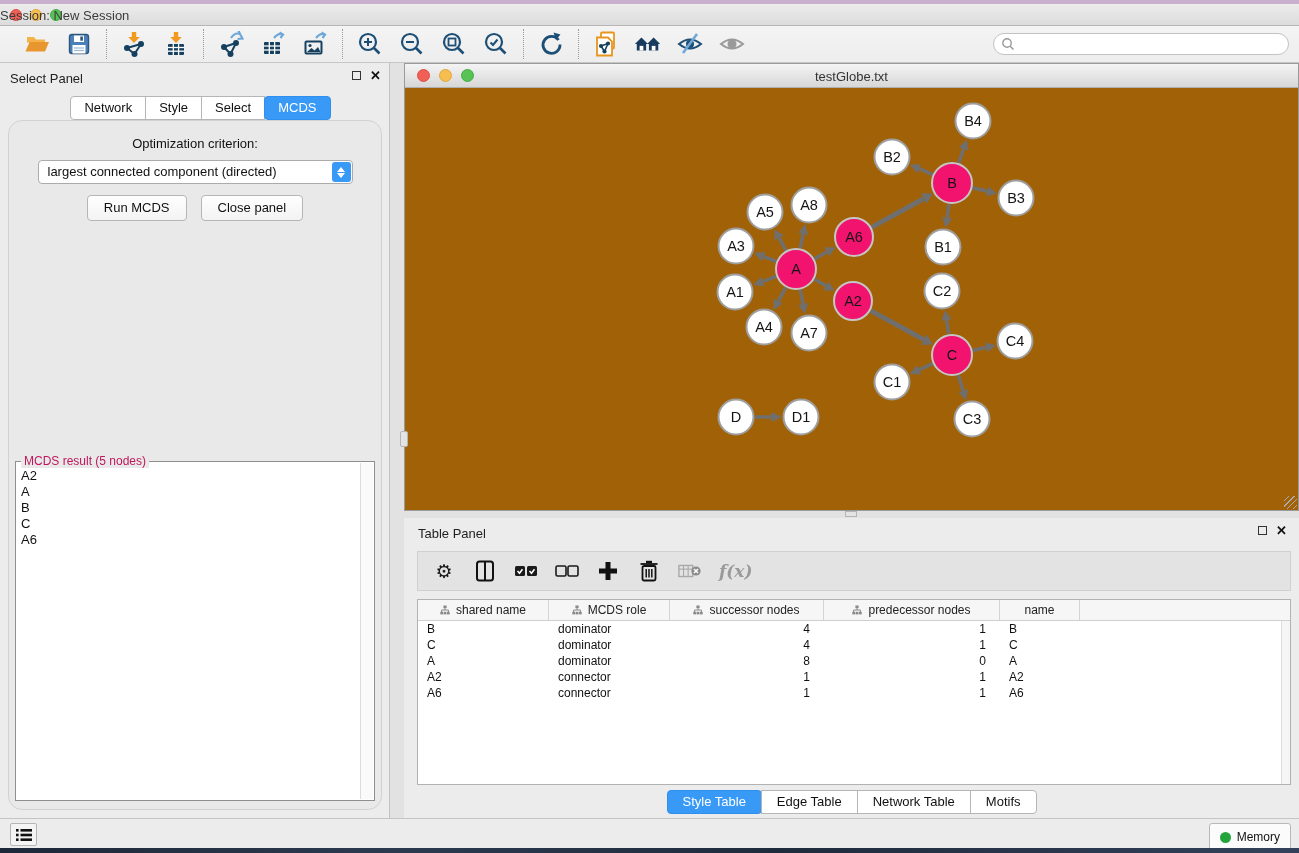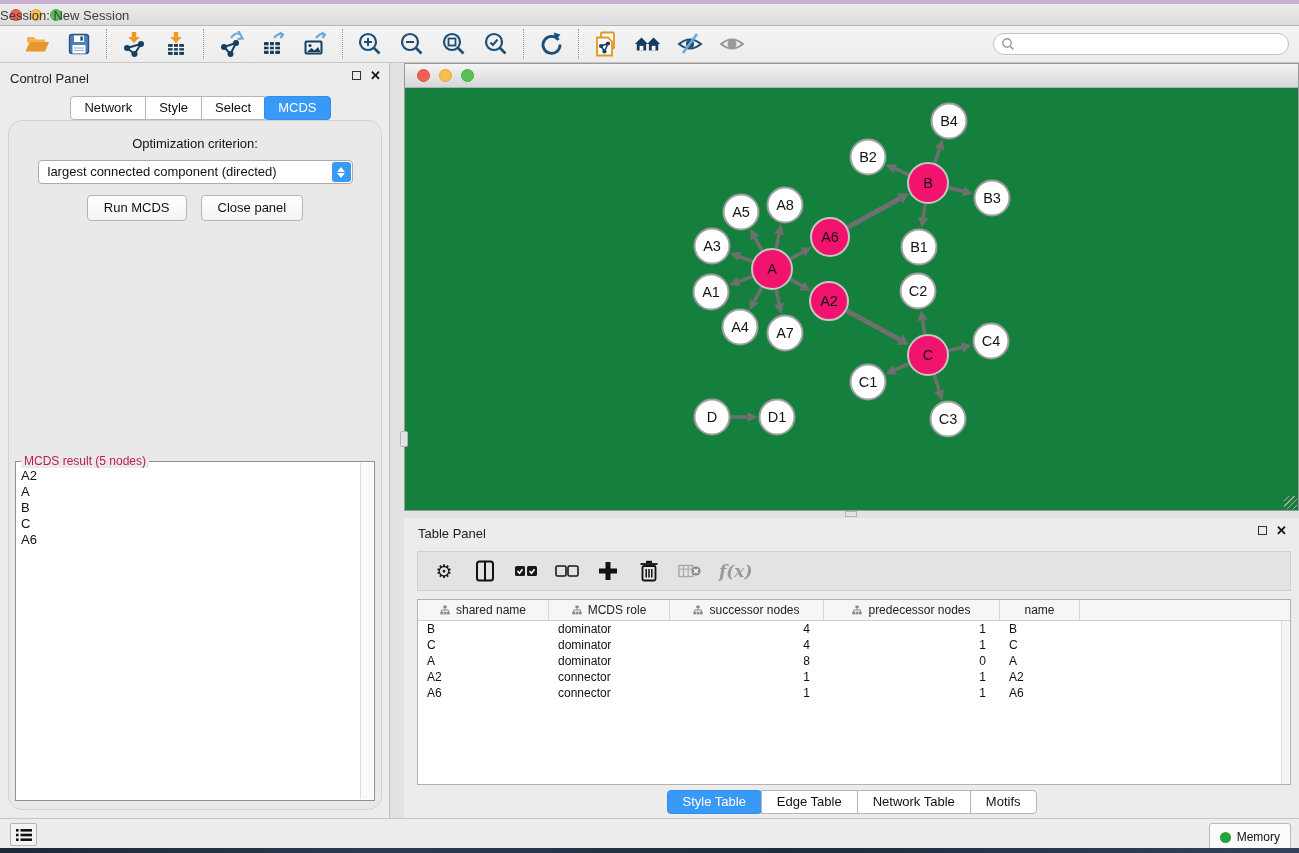--- a/index.html
+++ b/index.html
@@ -69,21 +69,21 @@
   .mcds-list .list-item { font-size:13px; line-height:16px; padding-left:4px; }
   .list-scrollbar { position:absolute; right:1px; top:1px; bottom:1px; width:13px; background:#fafafa; border-left:1px solid #dcdcdc; }
 
   
   .net-window { position:absolute; left:404px; top:63px; width:895px; height:448px; background:#fff;
     border:1px solid #9a9a9a; }
   .net-titlebar { position:relative; height:24px; background:linear-gradient(#f4f4f4,#d7d7d7); border-bottom:1px solid #b0b0b0; }
   .net-titlebar .lights { top:5px; left:12px; gap:9px; }
   .net-titlebar .light { width:13px; height:13px; }
   .net-title { position:absolute; left:0; right:0; top:5px; text-align:center; font-size:13px; color:#333; }
-  .net-canvas { position:absolute; left:0; top:24px; right:0; bottom:0; background:#15803d; overflow:hidden; }
+  .net-canvas { position:absolute; left:0; top:24px; right:0; bottom:0; background:#a16207; overflow:hidden;padding-left:24px; }
   .resize-grip { position:absolute; right:1px; bottom:1px; width:13px; height:13px;
     background:repeating-linear-gradient(135deg, transparent 0 3px, #aaa 3px 4px); }
   .left-handle { position:absolute; left:-5px; top:367px; width:8px; height:16px; background:#e3e3e3; border:1px solid #b5b5b5; border-radius:2px; }
   .bottom-handle { position:absolute; left:440px; bottom:-7px; width:12px; height:6px; background:#e3e3e3; border:1px solid #b5b5b5; }
 
   
   .table-panel { position:absolute; left:404px; top:518px; width:895px; height:300px; background:#ececec; }
   .tp-head { position:relative; height:28px; }
   .tp-toolbar { position:absolute; left:13px; top:33px; width:874px; height:40px; background:#e3e3e3;
     border:1px solid #d0d0d0; display:flex; align-items:center; gap:17px; padding:0 14px; }
@@ -290,21 +290,21 @@
       <svg class="search-icon-svg" width="14" height="14" viewBox="0 0 14 14">
         <circle cx="6" cy="6" r="4.2" fill="none" stroke="#9a9a9a" stroke-width="1.4"></circle>
         <line x1="9.2" y1="9.2" x2="12.5" y2="12.5" stroke="#9a9a9a" stroke-width="1.5"></line>
       </svg>
       <input class="search-input" placeholder="" style="">
     </div>
   </div>
 
   <div class="control-panel">
     <div class="panel-head">
-      <span class="panel-title">Control Panel</span>
+      <span class="panel-title">Select Panel</span>
       <span class="panel-btns">
         <span class="float-box"></span>
         <span class="close-x">✕</span>
       </span>
     </div>
     <div class="cp-tabs">
       <span class="seg">
         <span class="tab">Network</span>
         <span class="tab">Style</span>
         <span class="tab">Select</span>
@@ -338,20 +338,21 @@
     </div>
   </div>
 
   <div class="net-window">
     <div class="net-titlebar">
       <div class="lights">
         <span class="light red"></span>
         <span class="light yellow"></span>
         <span class="light green"></span>
       </div>
+      <div class="net-title">testGlobe.txt</div>
     </div>
     <div class="net-canvas">
       <svg id="graph-svg" width="893" height="422">
           <line x1="356.96678911489033" y1="162.55183804995966" x2="350.09427243384454" y2="149.91527512029478" stroke="#6f6f6f" stroke-width="3.5"></line>
           <polygon points="345.3165529647447,141.13043609646604 354.48669194575893,147.52641538574485 345.70185292193014,152.3041348548447" fill="#6f6f6f"></polygon>
           <line x1="371.1802584100922" y1="160.42026628877687" x2="374.1277322334419" y2="145.9096259276706" stroke="#6f6f6f" stroke-width="3.5"></line>
           <polygon points="376.118331476343,136.10975273185005 379.0276688313522,146.90492554912112 369.22779563553166,144.91432630622006" fill="#6f6f6f"></polygon>
           <line x1="347.39133153665693" y1="173.4833437557185" x2="334.5455104604104" y2="168.55911234315735" stroke="#6f6f6f" stroke-width="3.5"></line>
           <polygon points="325.20804928738994,164.97975222683283 336.3351905185727,163.89038175664712 332.75583040224814,173.2278429296676" fill="#6f6f6f"></polygon>
           <line x1="347.35035698573034" y1="188.4088817922656" x2="333.60306994861685" y2="193.59228510134116" stroke="#6f6f6f" stroke-width="3.5"></line>

